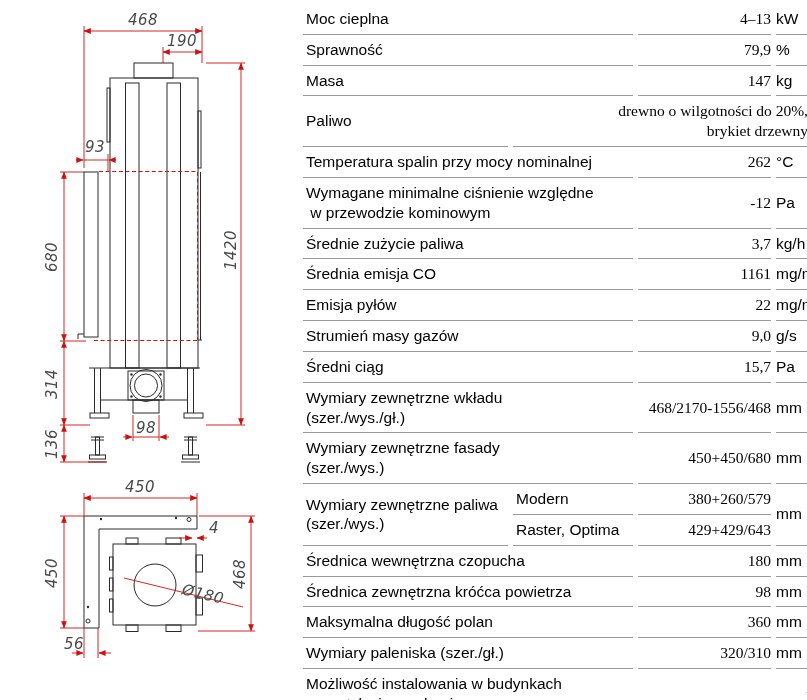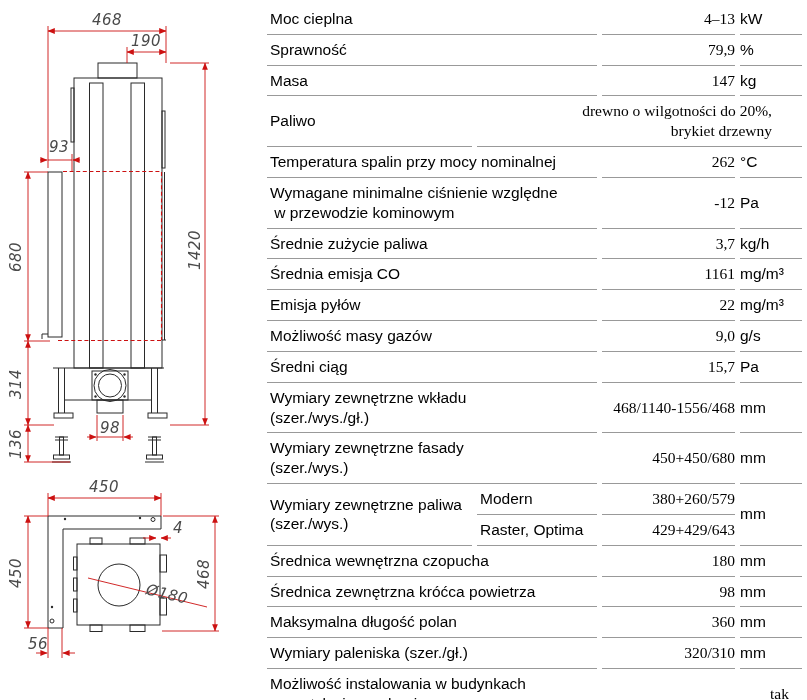--- a/index.html
+++ b/index.html
@@ -1,19 +1,19 @@
 <!DOCTYPE html>
 <html><head>
 <meta charset="utf-8">
 <style>
   html,body{margin:0;padding:0;background:#fff;}
   body{width:807px;height:700px;overflow:hidden;
        font-family:"Liberation Sans",sans-serif;color:#000;}
   .page{display:flex;width:807px;height:700px;}
-  .drawing{width:262px;height:684px;flex:0 0 262px;}
+  .drawing{width:262px;height:684px;flex:0 0 262px;margin-left:36px;}
   .specs{flex:1;}
   table.spec{border-collapse:separate;border-spacing:5px 0;width:545px;
              table-layout:fixed;font-size:15.5px;margin-top:4px;}
   td{vertical-align:middle;padding:5px 0;line-height:1.28;white-space:pre-line;}
   td.rule{border-bottom:1px solid #999;}
   td.label{padding-left:3px;margin-left:40px;}
   td.sub{padding-left:3px;margin-left:12px;}
   td.val{text-align:right;font-family:Liberation Serif, serif;}
   td.unit{text-align:left;padding-right:30px;}
   td.val.widev{padding-right:30px;}
@@ -251,33 +251,33 @@
             <td class="label rule" colspan="2">Średnia emisja CO</td>
             <td class="val rule">1161</td>
             <td class="unit rule">mg/m³</td>
           </tr>
           <tr>
             <td class="label rule" colspan="2">Emisja pyłów</td>
             <td class="val rule">22</td>
             <td class="unit rule">mg/m³</td>
           </tr>
           <tr>
-            <td class="label rule" colspan="2">Możliwość masy gazów</td>
+            <td class="label rule" colspan="2">Strumień masy gazów</td>
             <td class="val rule">9,0</td>
             <td class="unit rule">g/s</td>
           </tr>
           <tr>
             <td class="label rule" colspan="2">Średni ciąg</td>
             <td class="val rule">15,7</td>
             <td class="unit rule">Pa</td>
           </tr>
           <tr>
             <td class="label rule" colspan="2">Wymiary zewnętrzne wkładu
 (szer./wys./gł.)</td>
-            <td class="val rule">468/1140-1556/468</td>
+            <td class="val rule">468/2170-1556/468</td>
             <td class="unit rule">mm</td>
           </tr>
           <tr>
             <td class="label rule" colspan="2">Wymiary zewnętrzne fasady
 (szer./wys.)</td>
             <td class="val rule">450+450/680</td>
             <td class="unit rule">mm</td>
           </tr>
           <tr>
             <td class="label rule" rowspan="2">Wymiary zewnętrzne paliwa

